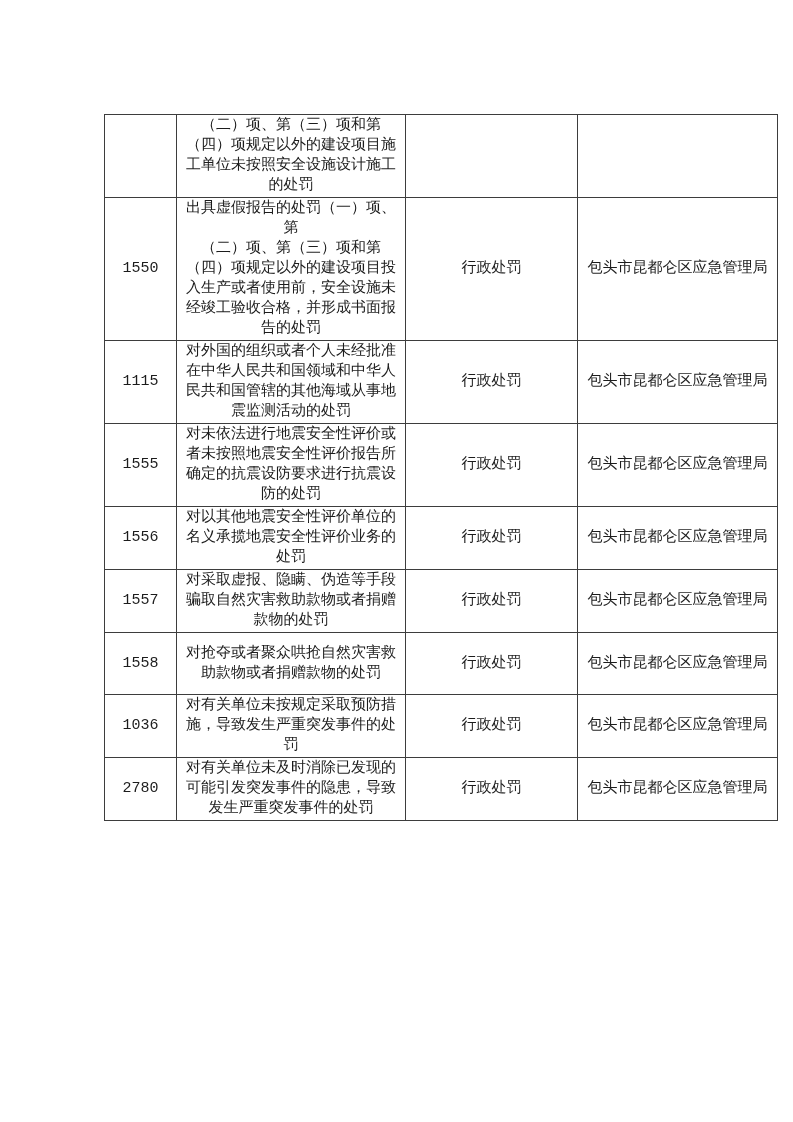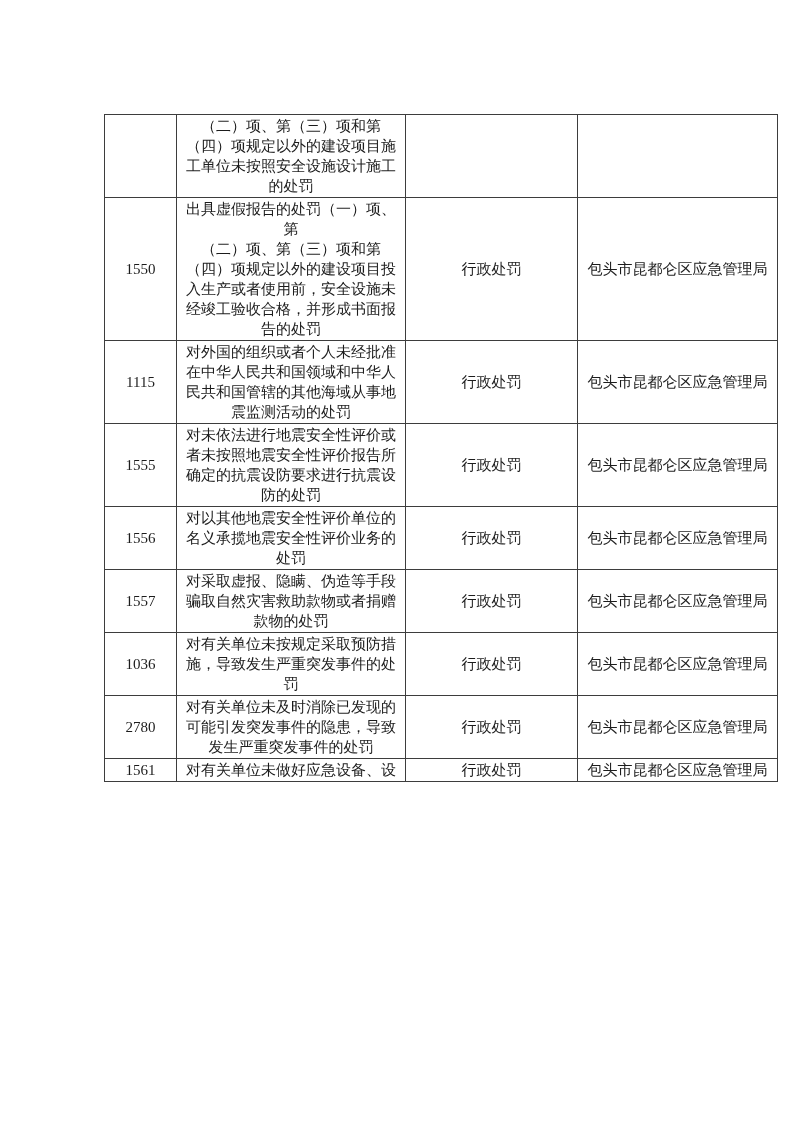--- a/index.html
+++ b/index.html
@@ -12,20 +12,21 @@
     background: #ffffff;
     font-family: "Liberation Serif", "DejaVu Serif", serif;
     color: #1c1c1c;
   }
   .page {
     position: relative;
     width: 793px;
     height: 1122px;
     background: #ffffff;
     overflow: hidden;
+    font-family: Liberation Mono, monospace;
   }
   table.penalty-table {
     position: absolute;
     left: 104px;
     top: 114px;
     width: 673px;
     border-collapse: collapse;
     table-layout: fixed;
   }
   table.penalty-table tr {
@@ -109,36 +110,37 @@
       </tr>
       <tr>
         <td>1557</td>
         <td>对采取虚报、隐瞒、伪造等手段
 骗取自然灾害救助款物或者捐赠
 款物的处罚</td>
         <td>行政处罚</td>
         <td>包头市昆都仑区应急管理局</td>
       </tr>
       <tr>
+        <td>1558</td>
+        <td>对抢夺或者聚众哄抢自然灾害救
+助款物或者捐赠款物的处罚</td>
+        <td>行政处罚</td>
+        <td>包头市昆都仑区应急管理局</td>
+      </tr>
+      <tr>
         <td>1036</td>
         <td>对有关单位未按规定采取预防措
 施，导致发生严重突发事件的处
 罚</td>
         <td>行政处罚</td>
         <td>包头市昆都仑区应急管理局</td>
       </tr>
       <tr>
         <td>2780</td>
         <td>对有关单位未及时消除已发现的
 可能引发突发事件的隐患，导致
 发生严重突发事件的处罚</td>
         <td>行政处罚</td>
         <td>包头市昆都仑区应急管理局</td>
       </tr>
-      <tr class="single-line">
-        <td>1561</td>
-        <td>对有关单位未做好应急设备、设</td>
-        <td>行政处罚</td>
-        <td>包头市昆都仑区应急管理局</td>
-      </tr>
     </tbody>
   </table>
 </div>
 
 </body></html>

